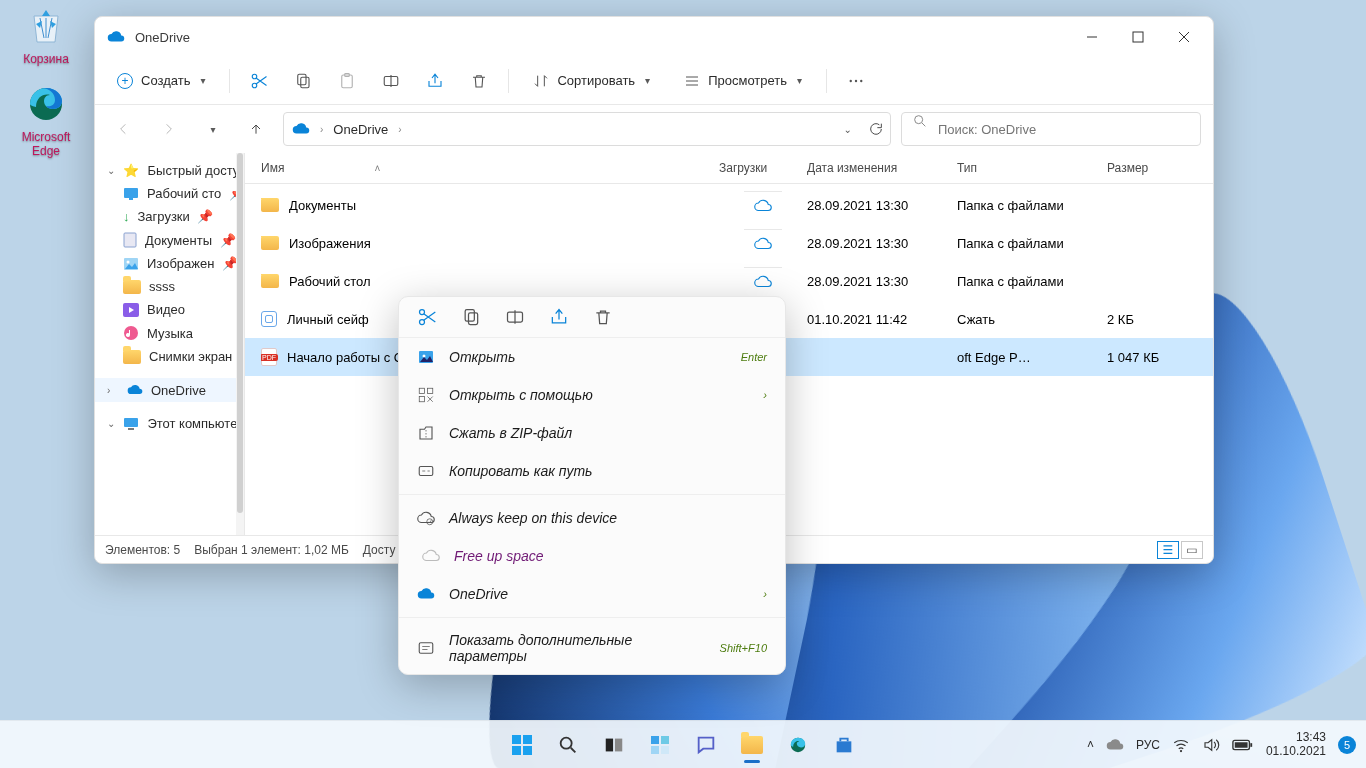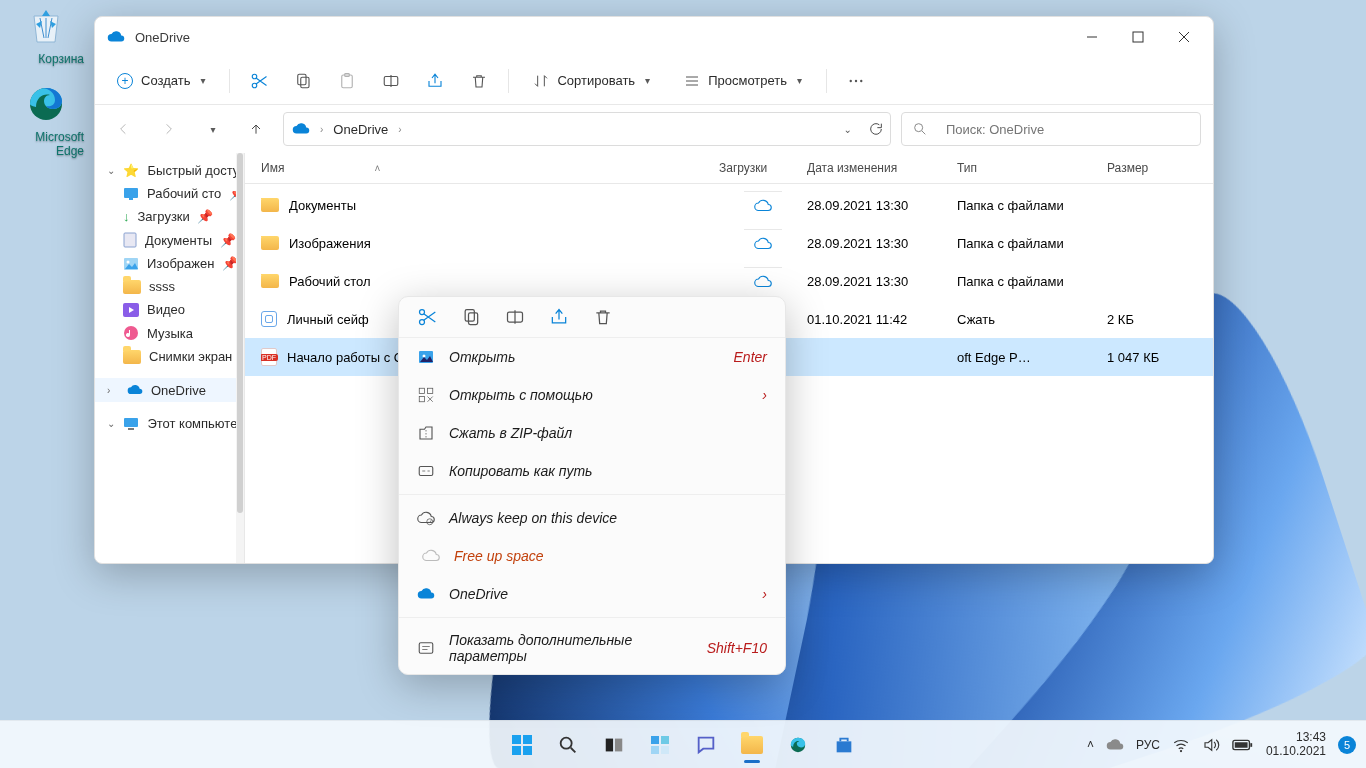--- a/index.html
+++ b/index.html
@@ -21,21 +21,21 @@
     radial-gradient(1200px 700px at 70% 140%, #2b5caa 0%, #3a74c8 15%, #71a9e9 30%, #bcd4e8 55%, #bcd4e8 100%);}
   .bloom{position:absolute;right:0;bottom:40px;width:900px;height:420px;pointer-events:none;}
   .petal{position:absolute;border-radius:50% 10% 50% 10%/10% 50% 10% 50%;filter:blur(.2px);} 
   .p1{width:520px;height:420px;right:30px;bottom:-40px;background:linear-gradient(130deg,#0b2250,#1c4ea6 40%,#6aa7ef 75%,#cfe6ff);transform:rotate(-18deg);} 
   .p2{width:480px;height:380px;right:260px;bottom:-60px;background:linear-gradient(140deg,#081a42,#2a65c1 45%,#8dc1f6);transform:rotate(-48deg);} 
   .p3{width:380px;height:300px;right:520px;bottom:-30px;background:linear-gradient(140deg,#0e2a5c,#3a7ad6 50%,#a9d1f8);transform:rotate(-78deg);} 
   .p4{width:90px;height:160px;right:720px;bottom:120px;background:linear-gradient(140deg,#5b92db,#cde5fb);transform:rotate(20deg);border-radius:60% 60% 60% 60%/80% 80% 40% 40%;} 
 
   
   .desktop-icons{position:absolute;top:4px;left:8px;display:flex;flex-direction:column;gap:16px;}
-  .dicon{width:76px;text-align:right;color:#0f766e;font-size:12px;text-shadow:0 1px 2px rgba(0,0,0,.4);} 
+  .dicon{width:76px;text-align:center;color:#be185d;font-size:12px;text-shadow:0 1px 2px rgba(0,0,0,.4);} 
   .dicon .g{width:44px;height:44px;margin:0 auto 4px;display:flex;align-items:center;justify-content:center;}
 
   
   .window{position:absolute;top:16px;left:94px;width:1120px;height:548px;background:var(--win-bg);border:1px solid var(--win-border);border-radius:8px;box-shadow:var(--shadow);overflow:hidden;display:flex;flex-direction:column;}
   .titlebar{height:40px;display:flex;align-items:center;justify-content:space-between;padding:0 6px 0 12px;}
   .title-left{display:flex;align-items:center;gap:10px;color:#3b3b3b;font-size:13px;}
   .title-left .cloud{color:#0a84d8;}
   .win-controls{display:flex;}
   .wc{width:46px;height:40px;display:flex;align-items:center;justify-content:center;color:#3b3b3b;}
 
@@ -46,21 +46,21 @@
   .caret{font-size:10px;color:#5a5a5a;margin-left:2px;}
   .plus-circle{width:16px;height:16px;border:1.5px solid #0a84d8;border-radius:50%;display:flex;align-items:center;justify-content:center;color:#0a84d8;font-size:12px;line-height:0;}
 
   .navrow{height:48px;display:flex;align-items:center;gap:10px;padding:0 12px;}
   .navbtn{width:34px;height:34px;display:flex;align-items:center;justify-content:center;border-radius:6px;color:#4a4a4a;}
   .navbtn.disabled{color:#b7b7b7;}
   .addr{flex:1;height:34px;border:1px solid #dcdcdc;border-radius:4px;display:flex;align-items:center;gap:10px;padding:0 8px;color:#2b2b2b;font-size:13px;position:relative;}
   .addr .crumb{display:flex;align-items:center;gap:8px;}
   .addr .chev{color:#8a8a8a;font-size:10px;}
   .addr-actions{position:absolute;right:6px;display:flex;gap:16px;align-items:center;color:#4a4a4a;}
-  .search{width:300px;height:34px;border:1px solid #dcdcdc;border-radius:4px;display:flex;align-items:center;gap:16px;padding:0 10px;color:#8a8a8a;}
+  .search{width:300px;height:34px;border:1px solid #dcdcdc;border-radius:4px;display:flex;gap:8px;padding:0 10px;color:#8a8a8a;}
   .search input{border:0;outline:0;flex:1;font-size:13px;color:#2b2b2b;background:transparent;}
 
   .body{flex:1;display:flex;min-height:0;}
   .side{width:150px;border-right:1px solid var(--pane-border);padding:6px 0 0 0;font-size:13px;color:#2b2b2b;position:relative;}
   .side .item{display:flex;align-items:center;gap:8px;padding:4px 8px 4px 12px;white-space:nowrap;overflow:hidden;}
   .side .item.ind{padding-left:28px;}
   .side .item.sel{background:#eef6ff;}
   .side .vscroll{position:absolute;right:0;top:0;bottom:0;width:8px;background:#f4f4f4;}
   .side .vscroll .thumb{position:absolute;left:1px;right:1px;top:0;height:360px;background:#d0d0d0;border-radius:4px;}
   .chev-small{width:12px;display:inline-block;color:#6a6a6a;font-size:10px;}
@@ -79,22 +79,22 @@
   .status{height:28px;border-top:1px solid var(--pane-border);display:flex;align-items:center;justify-content:space-between;padding:0 10px;color:#4a4a4a;font-size:12px;}
   .status .views{display:flex;gap:2px;}
   .view{width:22px;height:18px;border:1px solid #c8c8c8;display:flex;align-items:center;justify-content:center;font-size:12px;}
   .view.active{border-color:#0a84d8;color:#0a84d8;}
 
   
   .ctx{position:absolute;top:296px;left:398px;width:388px;background:#fbfbfb;border:1px solid #e7e7e7;border-radius:10px;box-shadow:var(--shadow);overflow:hidden;z-index:10;font-style:italic;}
   .ctx .iconrow{display:flex;gap:24px;padding:10px 18px;border-bottom:1px solid #eee;color:#3a3a3a;}
   .ctx .mi{display:flex;align-items:center;gap:14px;padding:10px 18px;font-size:14px;color:#1b1b1b;}
   .ctx .mi .glyph{width:18px;height:18px;display:flex;align-items:center;justify-content:center;color:#4a4a4a;}
-  .ctx .mi .hint{margin-left:auto;color:#b91c1c;font-size:14px;}
-  .ctx .mi.dis{color:#c2410c;padding-left:23px;}
+  .ctx .mi .hint{margin-left:auto;color:#4d7c0f;font-size:11px;}
+  .ctx .mi.dis{color:#701a75;padding-left:23px;}
   .ctx .divider{height:1px;background:#eee;margin:4px 0;}
 
   
   .taskbar{position:absolute;left:0;right:0;bottom:0;height:48px;background:rgba(243,248,253,.92);border-top:1px solid rgba(0,0,0,.05);display:flex;align-items:center;padding:0 10px;backdrop-filter:saturate(1);}
   .tb-center{position:absolute;left:50%;transform:translateX(-50%);display:flex;gap:6px;}
   .tb-item{width:40px;height:40px;border-radius:6px;display:flex;align-items:center;justify-content:center;position:relative;}
   .tb-item.active::after{content:"";position:absolute;bottom:2px;left:50%;transform:translateX(-50%);width:16px;height:3px;background:#1a6fc8;border-radius:3px;}
   .tray{margin-left:auto;display:flex;align-items:center;gap:12px;color:#2b2b2b;font-size:12px;}
   .clock{display:flex;flex-direction:column;align-items:flex-end;line-height:1.1;}
   .tray .pill{background:#0a84d8;color:#fff;width:18px;height:18px;border-radius:50%;display:flex;align-items:center;justify-content:center;font-size:11px;}
@@ -453,20 +453,31 @@
             </div>
             <div class="rcell status"></div>
             <div class="rcell"></div>
             <div class="rcell">oft Edge P…</div>
             <div class="rcell size">1 047 КБ</div>
           </div>
       </div>
     </div>
   </div>
 
+  <div class="status">
+    <div style="display:flex;gap:14px;">
+      <span>Элементов: 5</span>
+      <span>Выбран 1 элемент: 1,02 МБ</span>
+      <span>Досту</span>
+    </div>
+    <div class="views">
+      <div class="view active">☰</div>
+      <div class="view">▭</div>
+    </div>
+  </div>
 </div>
 
 <div class="ctx">
   <div class="iconrow">
     <span>
         <svg width="20" height="20" viewBox="0 0 24 24">
           <circle cx="6" cy="18" r="3" fill="none" stroke="#0a84d8" stroke-width="1.5"></circle>
           <circle cx="6" cy="6" r="3" fill="none" stroke="#0a84d8" stroke-width="1.5"></circle>
           <path d="M8 8l14 10M8 16L22 6" stroke="#0a84d8" stroke-width="1.5"></path>
         </svg>

